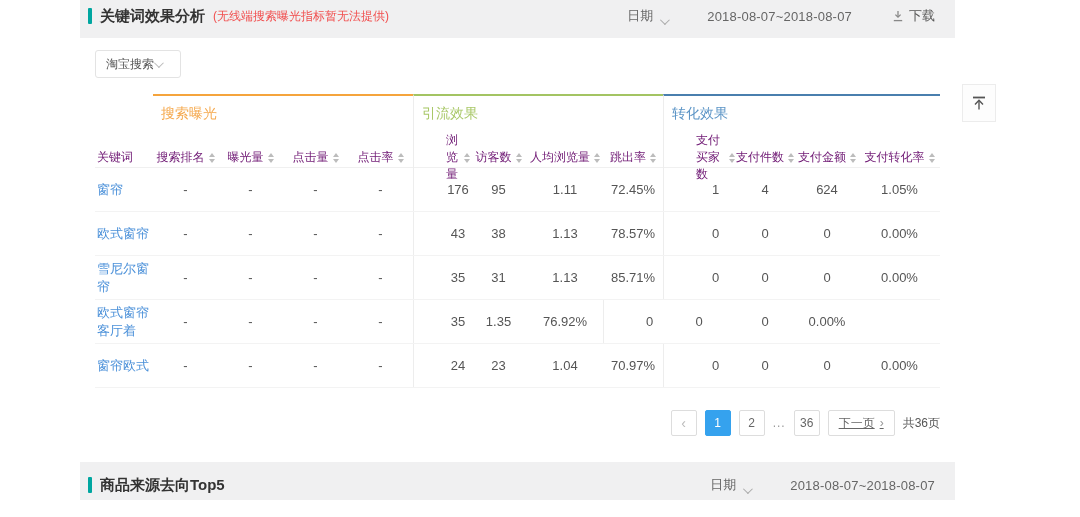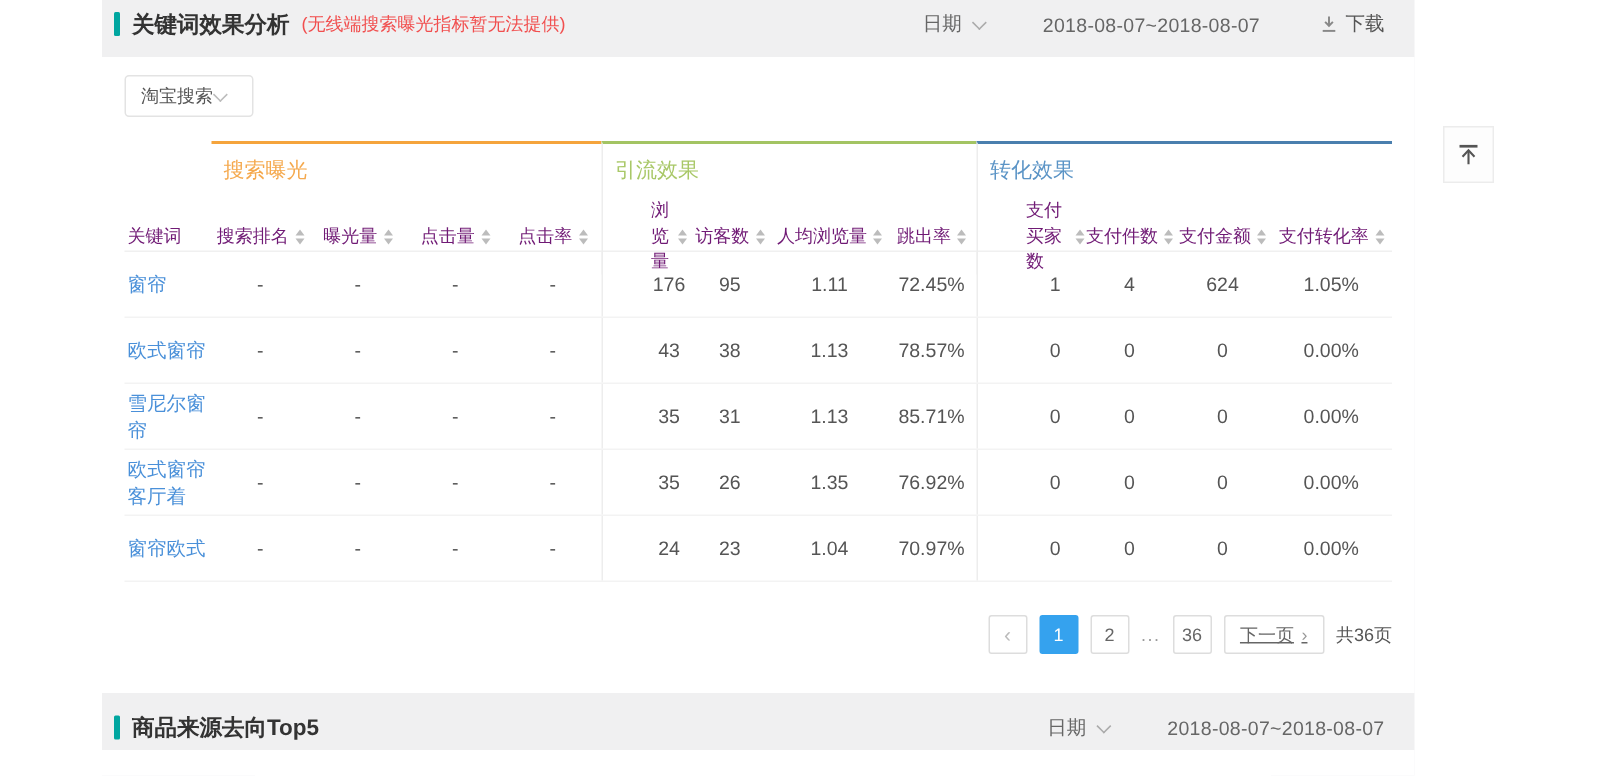--- a/index.html
+++ b/index.html
@@ -1,29 +1,29 @@
 <!DOCTYPE html>
 <html><head>
 <meta charset="utf-8">
 <style>
   * { margin:0; padding:0; box-sizing:border-box; }
   body {
     width:1080px; height:517px; background:#ffffff; position:relative; overflow:hidden;
     font-family:"Liberation Sans","DejaVu Sans",sans-serif;
   }
-  .content-col { position:absolute; left:68px; top:0; width:875px; height:517px; background:#f0f0f1; }
+  .content-col { position:absolute; left:80px; top:0; width:875px; height:517px; background:#f0f0f1; }
 
   
   .section-bar { height:32px; display:flex; align-items:center; justify-content:space-between; padding:0 20px 0 8px; }
   .sec-left { display:flex; align-items:center; gap:8px; }
   .accent-bar { width:4px; height:16px; background:#00a6a0; border-radius:1px; }
   .sec-title { font-size:15px; font-weight:bold; color:#333; }
   .sec-note { font-size:12px; color:#f14f4f; margin-left:0; }
   .sec-right { display:flex; align-items:center; gap:40px; font-size:13px; color:#666; }
-  .date-filter { display:flex; align-items:center; cursor:pointer; color:#666; }
+  .date-filter { display:flex; align-items:flex-end; cursor:pointer; color:#666; }
   .chev { width:7px; height:7px; border-right:1.5px solid #aaa; border-bottom:1.5px solid #aaa;
           transform:rotate(45deg) translateY(-2px); display:inline-block; margin-left:7px; }
   .date-range { color:#666; letter-spacing:0.2px; }
   .download-btn { display:flex; align-items:center; gap:5px; color:#555; cursor:pointer; }
 
   
   .card { background:#fff; }
   .card1 { margin-top:6px; height:424px; padding:12px 15px 0; }
   .card2 { height:17px; }
 
@@ -258,21 +258,20 @@
     </div>
     <div class="grid-row data-row">
       <div class="dcell kw">
           <a class="kw-link">欧式窗帘客厅着</a>
         </div>
       <div class="dcell">-</div>
       <div class="dcell">-</div>
       <div class="dcell">-</div>
       <div class="dcell">-</div>
       <div class="dcell sep">35</div>
-      <div class="dcell">26</div>
       <div class="dcell">1.35</div>
       <div class="dcell">76.92%</div>
       <div class="dcell sep">0</div>
       <div class="dcell">0</div>
       <div class="dcell">0</div>
       <div class="dcell">0.00%</div>
     </div>
     <div class="grid-row data-row">
       <div class="dcell kw">
           <a class="kw-link">窗帘欧式</a>

